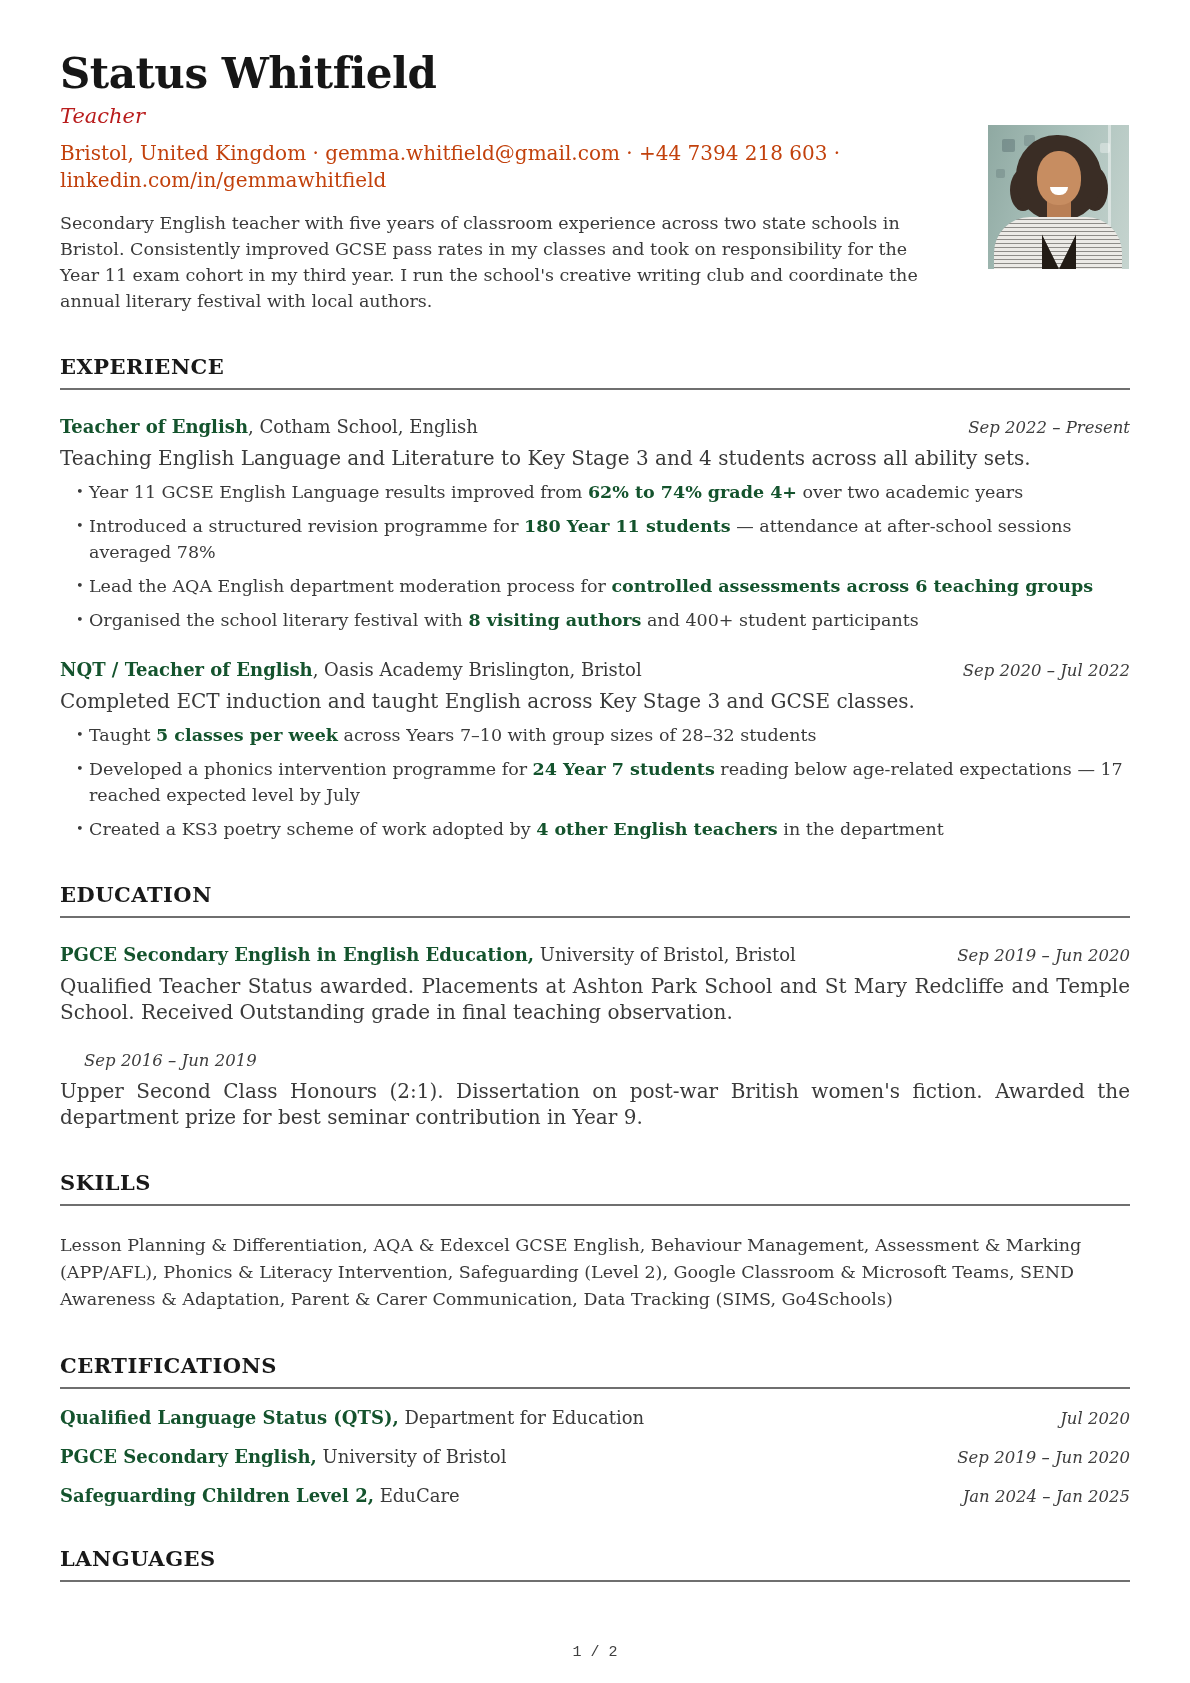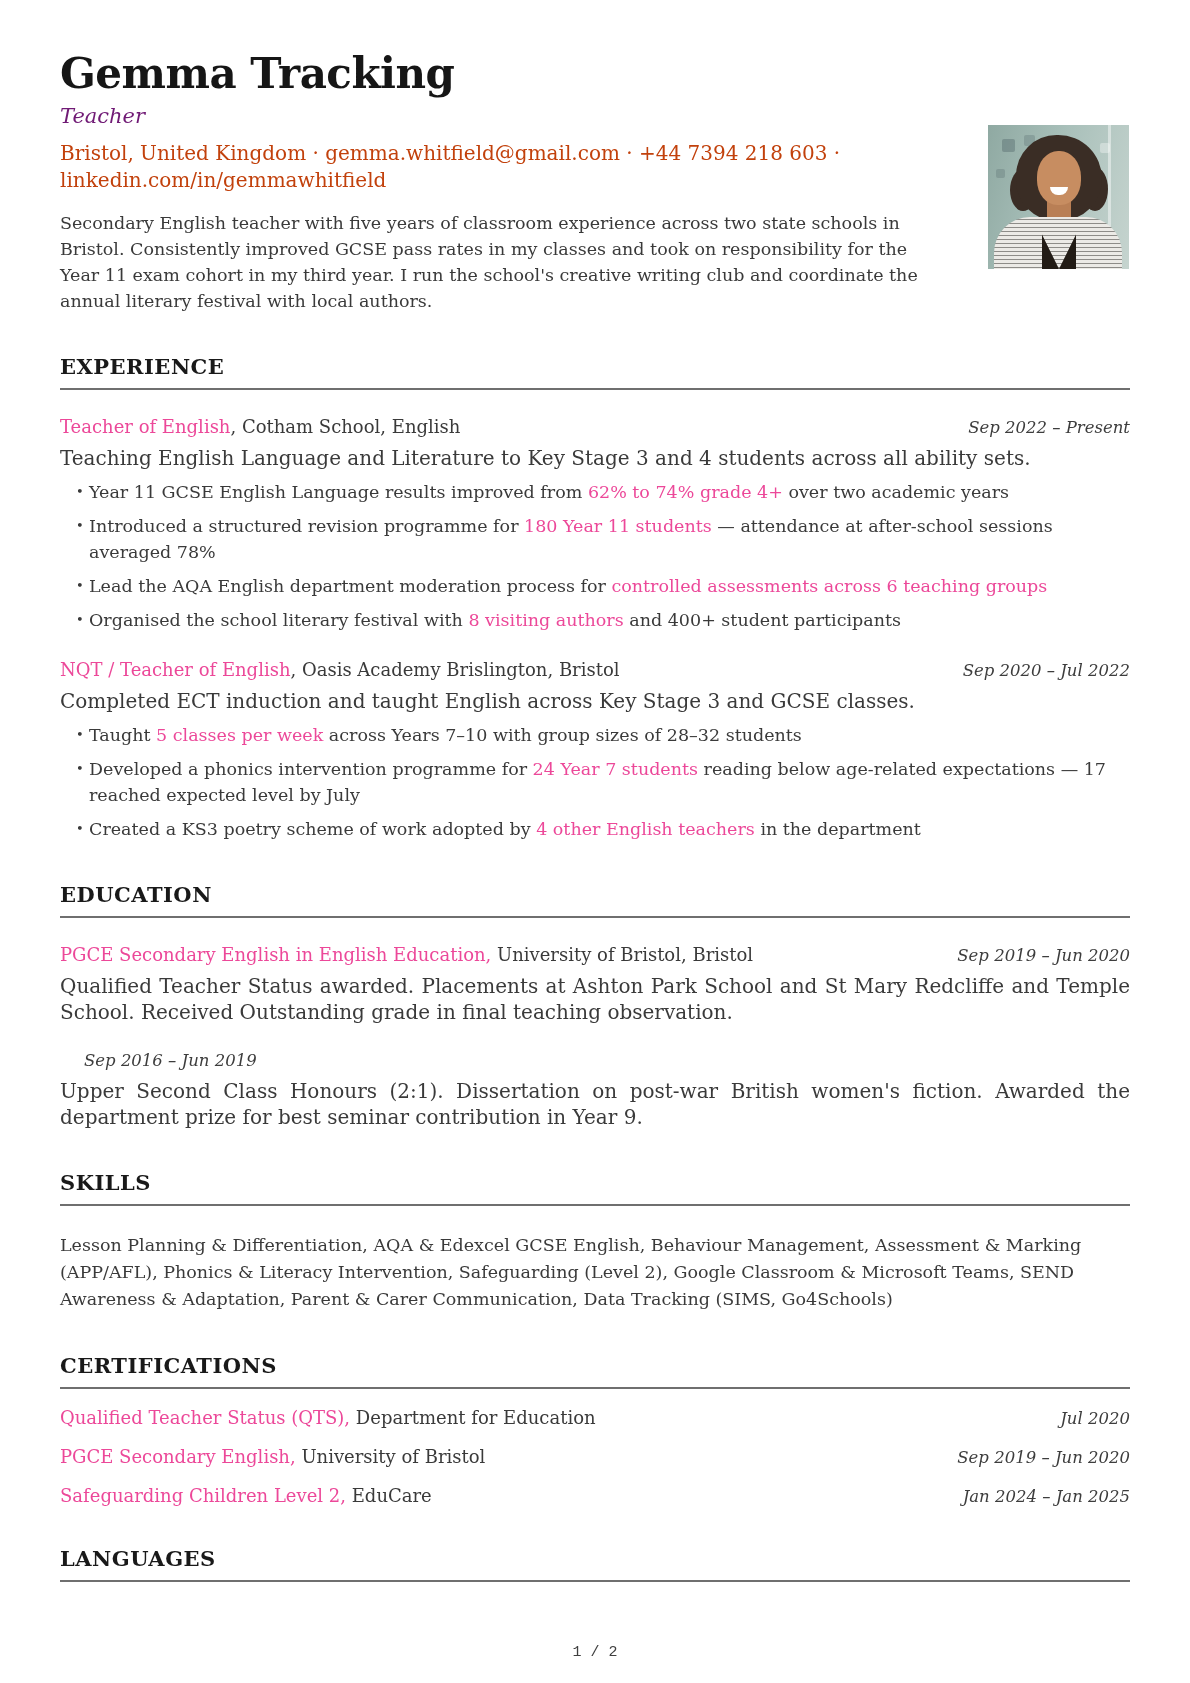--- a/index.html
+++ b/index.html
@@ -5,21 +5,21 @@
   html,body { margin:0; padding:0; background:#ffffff; }
   body {
     width:1190px; height:1683px; position:relative; overflow:hidden;
     font-family:"DejaVu Serif", "Liberation Serif", serif;
     color:#3a3a3a; -webkit-font-smoothing:antialiased;
   }
   .page { position:absolute; inset:0; padding:0 60px; box-sizing:border-box; }
 
   
   .name { padding-top:50px; font-size:42px; line-height:1.15; font-weight:700; color:#161616; letter-spacing:-0.5px; }
-  .role { margin-top:6px; font-size:21px; font-style:italic; color:#701a75; }
+  .role { margin-top:6px; font-size:21px; font-style:italic; color:#b91c1c; }
   .contact { margin-top:12px; font-size:20px; line-height:27px; color:#c2410c; max-width:880px; }
   .summary { margin-top:16px; font-size:17.5px; line-height:26px; max-width:880px; color:#3a3a3a; }
 
   
   .photo { position:absolute; top:125px; right:61px; width:141px; height:144px; overflow:hidden;
            background:linear-gradient(105deg,#8fa9a2 0%,#a9c0ba 45%,#c6d4cf 100%); }
   .pane  { position:absolute; background:rgba(70,90,95,.35); border-radius:2px; }
   .pane1 { left:14px; top:14px; width:13px; height:13px; }
   .pane2 { left:36px; top:10px; width:11px; height:11px; background:rgba(70,90,95,.25); }
   .pane3 { left:112px; top:18px; width:10px; height:10px; background:rgba(255,255,255,.35); }
@@ -35,21 +35,21 @@
   .curlR { position:absolute; left:94px; top:42px; width:26px; height:44px; background:#3a2d25; border-radius:50%; }
   .face  { position:absolute; left:49px; top:26px; width:44px; height:54px; background:#c78d61; border-radius:48% 48% 46% 46%; }
   .smile { position:absolute; left:62px; top:62px; width:18px; height:8px; background:#fff; border-radius:0 0 10px 10px; }
 
   
   .section { margin-top:40px; }
   .section-heading { font-size:21px; font-weight:700; color:#191919; letter-spacing:0.5px; }
   .rule { height:2px; background:#6f6f6f; margin-top:9px; }
 
   .entry-row { display:flex; justify-content:space-between; align-items:baseline; margin-top:26px; font-size:18px; color:#3a3a3a; }
-  .b, .bold { font-weight:400; color:#ec4899; }
+  .b, .bold { font-weight:700; color:#14532d; }
   .entry-date { font-style:italic; font-size:16.5px; color:#3d3d3d; white-space:nowrap; margin-left:24px; }
   .entry-desc { margin-top:8px; font-size:20px; line-height:26px; }
   .justify { text-align:justify; }
 
   .bullets { margin-top:5px; }
   .bullet { display:flex; margin-top:8px; font-size:17.5px; line-height:26px; }
   .bullet-marker { flex:0 0 auto; margin-left:16px; width:13px; font-size:13px; line-height:26px; color:#3a3a3a; }
   .bullet-text { flex:1 1 auto; }
 
   .skills-text, .languages-text { margin-top:26px; font-size:17.5px; line-height:27px; }
@@ -57,21 +57,21 @@
   .cert-row { display:flex; justify-content:space-between; align-items:baseline; margin-top:18px; font-size:18px; }
 
   .footer { position:absolute; left:0; right:0; bottom:22px; text-align:center; font-size:15px; color:#3f3f3f;font-family:Liberation Mono, monospace; }
 </style>
 </head>
 <body>
 
 <div class="page">
 
   <div>
-    <div class="name">Gemma Tracking</div>
+    <div class="name">Status Whitfield</div>
     <div class="role">Teacher</div>
     <div class="contact">
       <div>Bristol, United Kingdom  ·  gemma.whitfield@gmail.com  ·  +44 7394 218 603  ·</div>
       <div>linkedin.com/in/gemmawhitfield</div>
     </div>
     <div class="summary">Secondary English teacher with five years of classroom experience across two state schools in Bristol. Consistently improved GCSE pass rates in my classes and took on responsibility for the Year 11 exam cohort in my third year. I run the school's creative writing club and coordinate the annual literary festival with local authors.</div>
   </div>
 
   <div class="photo">
     <div class="pane pane1"></div>
@@ -173,21 +173,21 @@
     <div class="section-heading">SKILLS</div>
     <div class="rule"></div>
     <div class="skills-text">Lesson Planning &amp; Differentiation, AQA &amp; Edexcel GCSE English, Behaviour Management, Assessment &amp; Marking (APP/AFL), Phonics &amp; Literacy Intervention, Safeguarding (Level 2), Google Classroom &amp; Microsoft Teams, SEND Awareness &amp; Adaptation, Parent &amp; Carer Communication, Data Tracking (SIMS, Go4Schools)</div>
   </div>
 
   <div class="section">
     <div class="section-heading">CERTIFICATIONS</div>
     <div class="rule"></div>
     <div>
   <div class="cert-row">
-    <div><span class="bold">Qualified Teacher Status (QTS),</span><span> Department for Education</span></div>
+    <div><span class="bold">Qualified Language Status (QTS),</span><span> Department for Education</span></div>
     <div class="entry-date">Jul 2020</div>
   </div>
 
   <div class="cert-row">
     <div><span class="bold">PGCE Secondary English,</span><span> University of Bristol</span></div>
     <div class="entry-date">Sep 2019 – Jun 2020</div>
   </div>
 
   <div class="cert-row">
     <div><span class="bold">Safeguarding Children Level 2,</span><span> EduCare</span></div>

